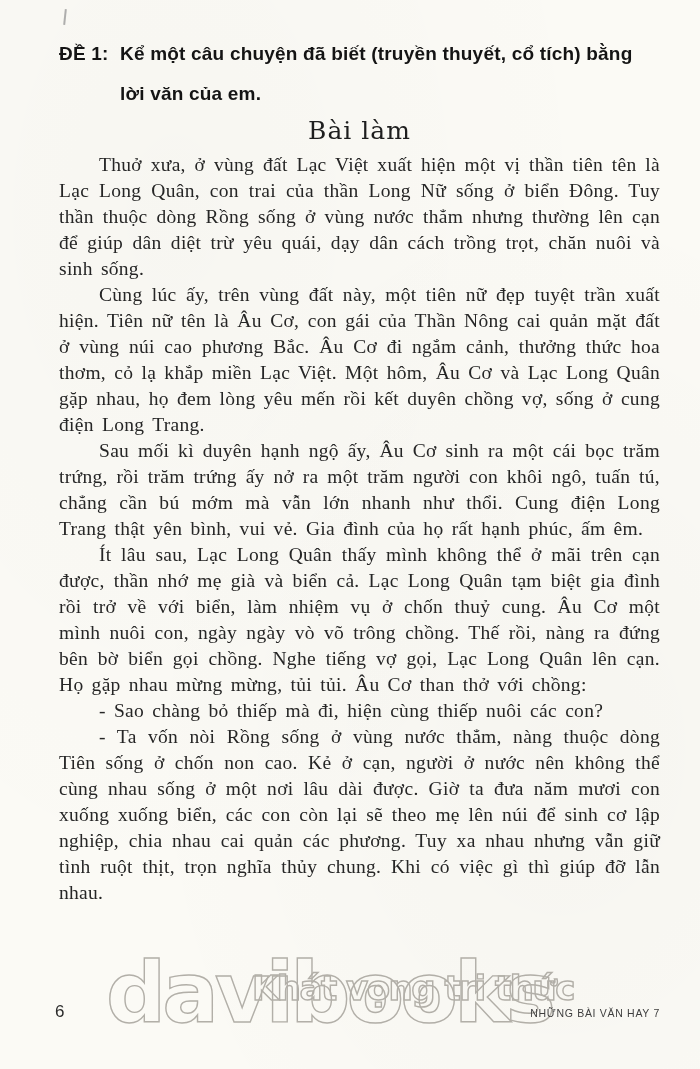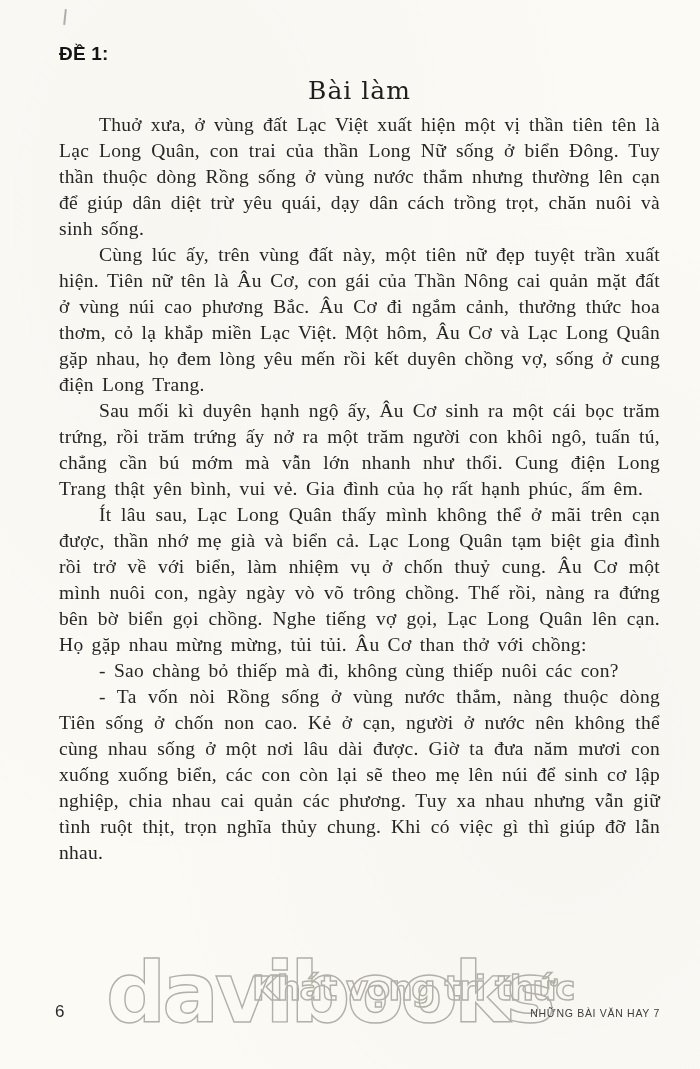--- a/index.html
+++ b/index.html
@@ -126,30 +126,31 @@
 
   <div class="scan-artifact"></div>
 
   <div class="watermark wm-logo">davibooks</div>
   <div class="watermark wm-slogan">Khát vọng tri thức</div>
 
   <div class="content">
 
     <div class="prompt">
       <span class="prompt-label">ĐỀ 1:</span>
+      <span class="prompt-text">Kể một câu chuyện đã biết (truyền thuyết, cổ tích) bằng lời văn của em.</span>
     </div>
 
     <div class="section-heading">Bài làm</div>
 
     <div class="essay">
       <p>Thuở xưa, ở vùng đất Lạc Việt xuất hiện một vị thần tiên tên là Lạc Long Quân, con trai của thần Long Nữ sống ở biển Đông. Tuy thần thuộc dòng Rồng sống ở vùng nước thẳm nhưng thường lên cạn để giúp dân diệt trừ yêu quái, dạy dân cách trồng trọt, chăn nuôi và sinh sống.</p>
       <p>Cùng lúc ấy, trên vùng đất này, một tiên nữ đẹp tuyệt trần xuất hiện. Tiên nữ tên là Âu Cơ, con gái của Thần Nông cai quản mặt đất ở vùng núi cao phương Bắc. Âu Cơ đi ngắm cảnh, thưởng thức hoa thơm, cỏ lạ khắp miền Lạc Việt. Một hôm, Âu Cơ và Lạc Long Quân gặp nhau, họ đem lòng yêu mến rồi kết duyên chồng vợ, sống ở cung điện Long Trang.</p>
       <p>Sau mối kì duyên hạnh ngộ ấy, Âu Cơ sinh ra một cái bọc trăm trứng, rồi trăm trứng ấy nở ra một trăm người con khôi ngô, tuấn tú, chẳng cần bú mớm mà vẫn lớn nhanh như thổi. Cung điện Long Trang thật yên bình, vui vẻ. Gia đình của họ rất hạnh phúc, ấm êm.</p>
       <p>Ít lâu sau, Lạc Long Quân thấy mình không thể ở mãi trên cạn được, thần nhớ mẹ già và biển cả. Lạc Long Quân tạm biệt gia đình rồi trở về với biển, làm nhiệm vụ ở chốn thuỷ cung. Âu Cơ một mình nuôi con, ngày ngày vò võ trông chồng. Thế rồi, nàng ra đứng bên bờ biển gọi chồng. Nghe tiếng vợ gọi, Lạc Long Quân lên cạn. Họ gặp nhau mừng mừng, tủi tủi. Âu Cơ than thở với chồng:</p>
-      <p>- Sao chàng bỏ thiếp mà đi, không cùng thiếp nuôi các con?</p>
+      <p>- Sao chàng bỏ thiếp mà đi, hiện cùng thiếp nuôi các con?</p>
       <p>- Ta vốn nòi Rồng sống ở vùng nước thẳm, nàng thuộc dòng Tiên sống ở chốn non cao. Kẻ ở cạn, người ở nước nên không thể cùng nhau sống ở một nơi lâu dài được. Giờ ta đưa năm mươi con xuống xuống biển, các con còn lại sẽ theo mẹ lên núi để sinh cơ lập nghiệp, chia nhau cai quản các phương. Tuy xa nhau nhưng vẫn giữ tình ruột thịt, trọn nghĩa thủy chung. Khi có việc gì thì giúp đỡ lẫn nhau.</p>
     </div>
 
   </div>
 
   <div class="footer">
     <span class="page-number">6</span>
     <span class="book-title">NHỮNG BÀI VĂN HAY 7</span>
   </div>
 

